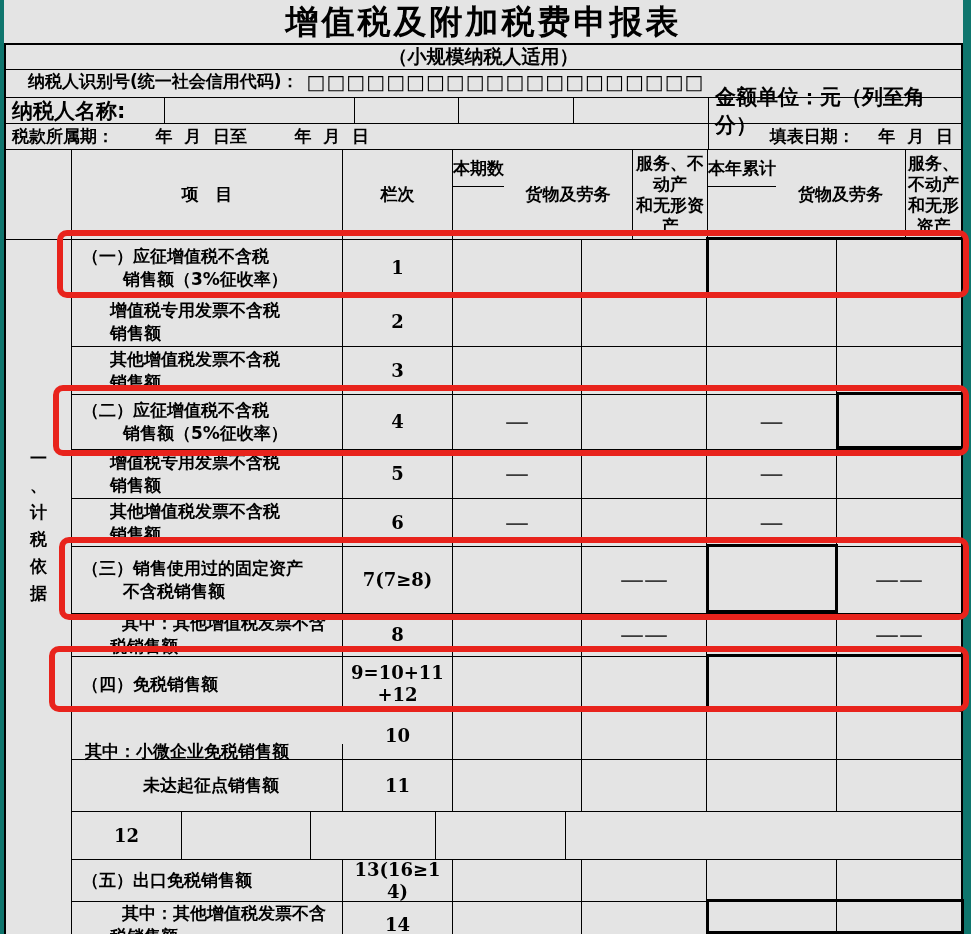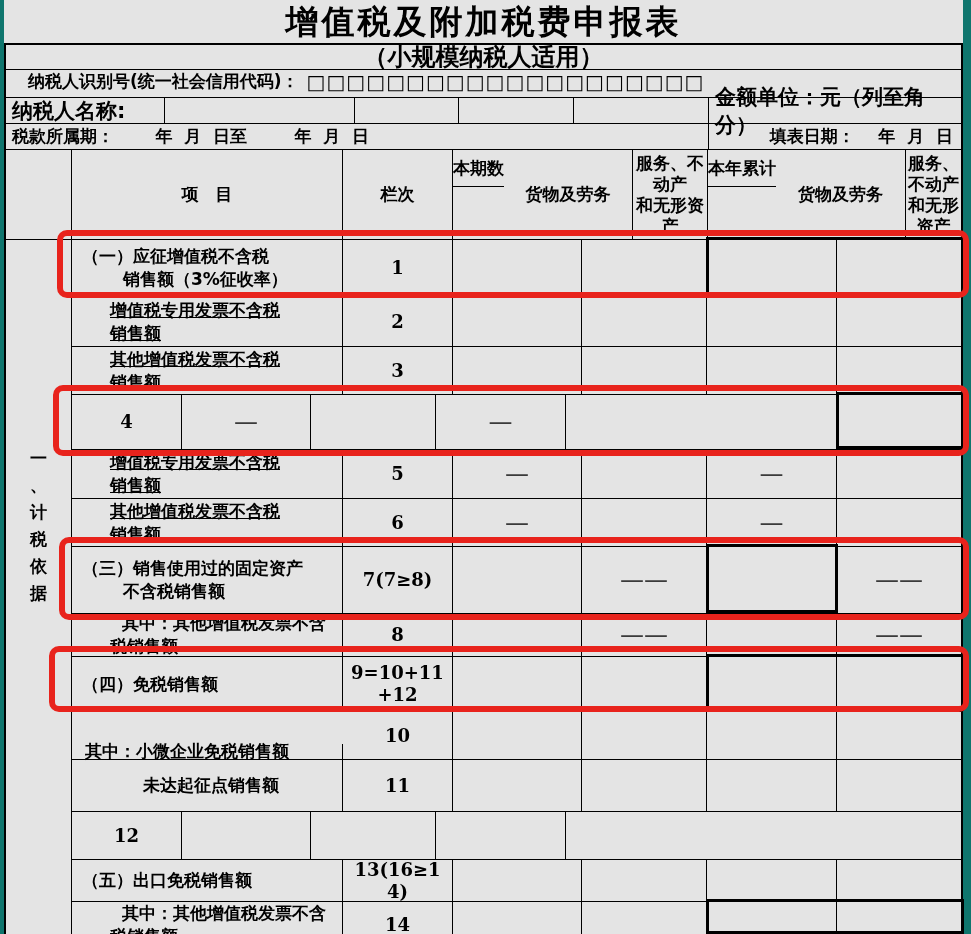--- a/index.html
+++ b/index.html
@@ -30,21 +30,21 @@
     line-height: 42px;
   }
   .form {
     position: absolute;
     left: 0; top: 43px;
     width: 959px; height: 891px;
     border: 2px solid #000;
     border-bottom: none;
   }
   .hrow { display: flex; border-bottom: 1px solid #000; align-items: stretch; }
-  .subtitle-row { height: 25px; justify-content: center; align-items: center; font-size: 24px; font-weight: bold; }
+  .subtitle-row { height: 25px; justify-content: center; align-items: center; font-size: 19px; font-weight: bold; }
   .id-row { height: 28px; align-items: flex-start; font-size: 17px; font-weight: bold; padding-left: 22px; }
   .id-boxes { font-weight: normal; font-size: 20px; letter-spacing: 1px; margin-left: 8px; white-space: nowrap; }
   .name-row { height: 26px; font-size: 21px; font-weight: bold; }
   .name-row .cell { border-right: 1px solid #000; display: flex; align-items: center; padding-left: 6px; }
   .name-row .cell.last { border-right: none; flex: 1; justify-content: flex-end; padding-right: 6px; }
   .period-row { height: 26px; font-size: 17px; font-weight: bold; }
   .period-row .cell { display: flex; align-items: center; padding-left: 6px; white-space: pre; }
   .period-row .c-left { width: 703px; border-right: 1px solid #000; }
   .period-row .c-right { flex: 1; justify-content: flex-end; padding-right: 8px; }
 
@@ -76,21 +76,21 @@
   .rows { flex: 1; display: flex; flex-direction: column; }
   .trow { display: flex; border-bottom: 1px solid #000; }
   .trow .cell { border-right: 1px solid #000; }
   .lbl {
     width: 271px; font-size: 17px; font-weight: bold;
     display: flex; flex-direction: column; justify-content: center;
     white-space: pre-line; line-height: 23px;
   }
   .ind-a  { padding-left: 51px; text-indent: -41px; }
   .ind-a1 { padding-left: 10px; }
-  .ind-b  { padding-left: 38px; text-decoration: underline; }
+  .ind-b  { padding-left: 38px; }
   .ind-c  { padding-left: 38px; text-indent: 12px; }
   .ind-d  { padding-left: 71px; }
   .ind-e  { padding-left: 13px; margin-top: 32px; }
   .lanci {
     width: 110px; display: flex; align-items: center; justify-content: center;
     text-align: center; font-family: "DejaVu Serif", "Liberation Serif", serif;
     font-size: 18px; font-weight: bold; word-break: break-all; line-height: 22px;
     padding: 0 3px;
   }
   .val { display: flex; align-items: center; justify-content: center; font-size: 24px; color: #3a3a3a; }
@@ -190,20 +190,22 @@
             <div class="cell lbl ind-b">其他增值税发票不含税
 销售额</div>
             <div class="cell lanci">3</div>
             <div class="cell val v1"></div>
             <div class="cell val v2"></div>
             <div class="cell val v3"></div>
             <div class="cell val v4"></div>
           </div>
 
           <div class="trow h55">
+            <div class="cell lbl ind-a">（二）应征增值税不含税
+销售额（5%征收率）</div>
             <div class="cell lanci">4</div>
             <div class="cell val v1">—</div>
             <div class="cell val v2"></div>
             <div class="cell val v3">—</div>
             <div class="cell val v4"></div>
           </div>
 
           <div class="trow h49">
             <div class="cell lbl ind-b">增值税专用发票不含税
 销售额</div>

